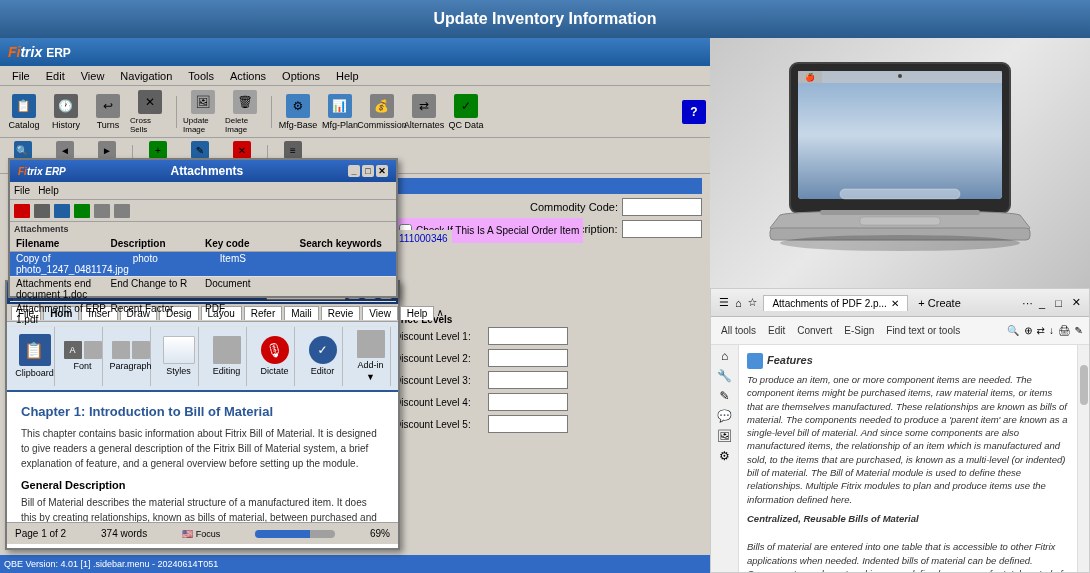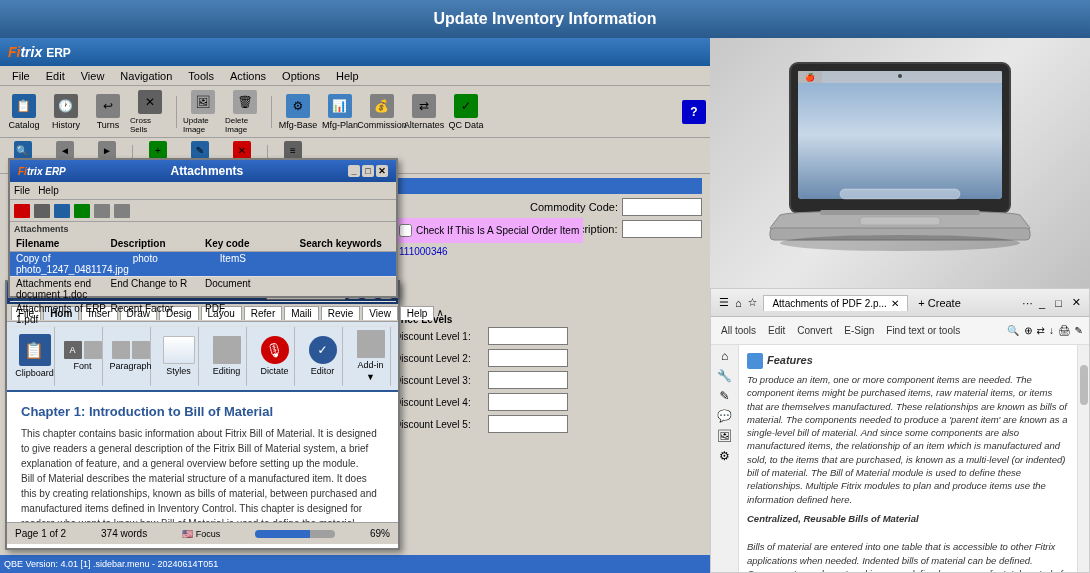--- a/index.html
+++ b/index.html
@@ -855,20 +855,21 @@
     <div class="ribbon-group">
       <div style="width:28px;height:28px;background:#aaa;border-radius:1px;"></div>
       <span class="ribbon-label">Add-in</span>
       <span style="font-size:9px;">▼</span>
     </div>
   </div>
 
   <div class="word-content">
     <h2>Chapter 1: Introduction to Bill of Material</h2>
     <p>This chapter contains basic information about Fitrix Bill of Material. It is designed to give readers a general description of the Fitrix Bill of Material system, a brief explanation of feature, and a general overview before setting up the module.</p>
+    <h3>General Description</h3>
     <p>Bill of Material describes the material structure of a manufactured item. It does this by creating relationships, known as bills of material, between purchased and manufactured items defined in Inventory Control. This chapter is designed for readers who want to know how Bill of Material is used to define the material structure of items, and how these structures are used in other Fitrix modules. It describes the major</p>
   </div>
 
   <div class="word-footer">
     <span>Page 1 of 2</span>
     <span>374 words</span>
     <span style="font-size:9px;">🇺🇸 Focus</span>
     <div class="word-progress">
       <div class="word-progress-fill"></div>
     </div>
@@ -900,15 +901,15 @@
   </div>
 </div>
 
 <div style="position:absolute;top:218px;left:395px;z-index:5;background:#f0abfc;padding:2px 4px;">
   <div class="checkbox-row">
     <input type="checkbox" style="">
     <span style="font-size:10px;">Check If This Is A Special Order Item</span>
   </div>
 </div>
 
-<div style="position:absolute;top:243px;left:395px;z-index:5;background:#d4d0c8;padding:2px 4px;">
+<div style="position:absolute;top:230px;left:395px;z-index:5;background:#d4d0c8;padding:2px 4px;">
   <span style="font-size:10px;color:#0000cc;">111000346</span>
 </div>
 
 </body></html>

